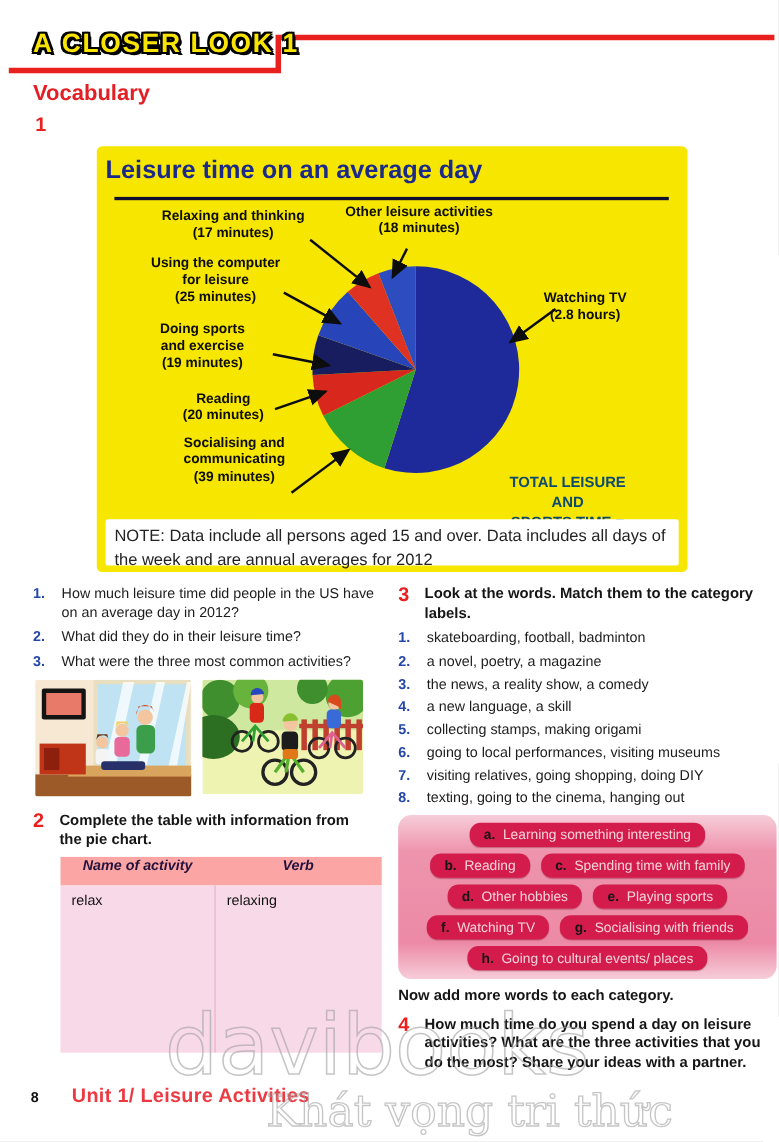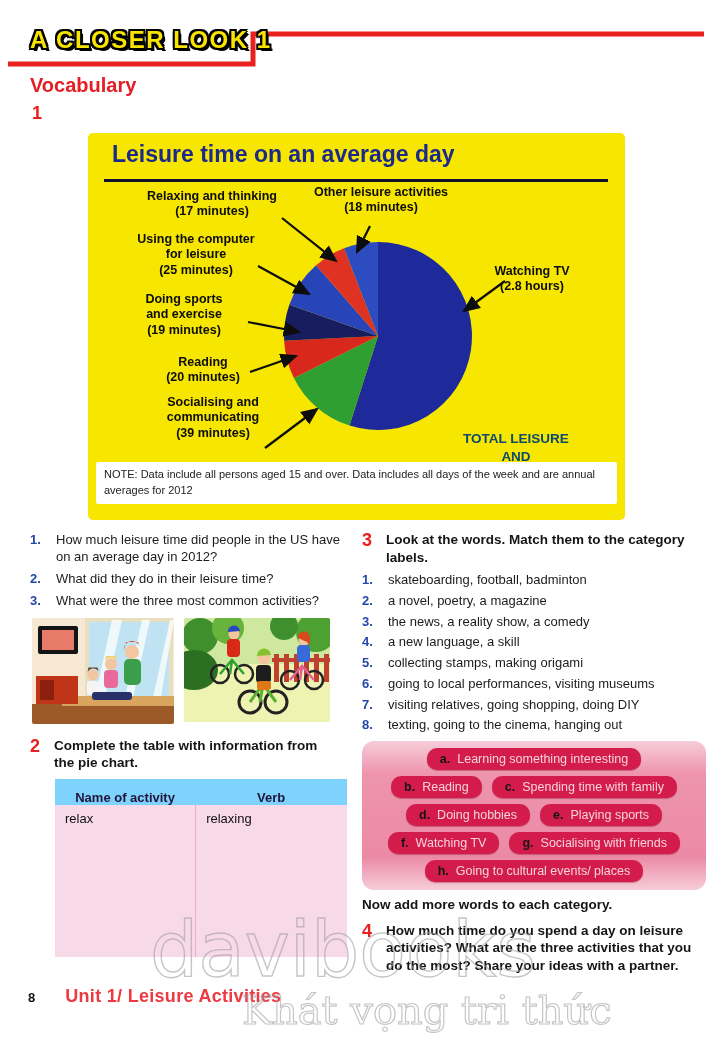--- a/index.html
+++ b/index.html
@@ -13,45 +13,45 @@
   .stepline { position:absolute; left:0; top:0; width:708px; height:80px; }
   .section-title { position:absolute; left:30px; top:74px; font-size:20px; font-weight:bold; color:#e31e24; }
 
   .ex-head { display:flex; gap:8px; }
   .ex-num { color:#e8201e; font-weight:800; font-size:18px; line-height:1; width:16px; flex:none; }
   .ex-text { font-weight:bold; font-size:13.5px; color:#151515; line-height:1.3; }
   .ex1-head { position:absolute; left:32px; top:104px; width:655px; }
 
   
   .chart-box { position:absolute; left:88px; top:133px; width:537px; height:387px; background:#f7e600; border-radius:5px; }
-  .chart-title { position:absolute; left:24px; top:8px; font-size:23px; font-weight:800; color:#1b2a8a; }
+  .chart-title { position:absolute; left:8px; top:8px; font-size:23px; font-weight:800; color:#1b2a8a; }
   .chart-underline { position:absolute; left:16px; top:46px; width:504px; height:3px; background:#11112e; }
   .chart-svg { position:absolute; left:0; top:0; }
   .pie-label { position:absolute; transform:translateX(-50%); text-align:center; font-size:12.5px; font-weight:bold;
     color:#0d0d0d; line-height:1.22; white-space:pre-line; }
   .total-label { position:absolute; transform:translateX(-50%); text-align:center; font-size:13.5px; font-weight:800;
     color:#0c4a6e; line-height:1.35; white-space:pre-line; }
-  .note-box { position:absolute; left:8px; top:329px; width:521px; height:42px; background:#ffffff; border-radius:2px;
-    padding:5px 8px 0 8px; font-size:11px; color:#222; line-height:1.45; }
+  .note-box { position:absolute; left:8px; top:339px; width:521px; height:42px; background:#ffffff; border-radius:2px;
+    padding:5px 8px 0 8px; font-size:15px; color:#222; line-height:1.45; }
   .note-source { padding-left:8px; }
 
   
   .col-left { position:absolute; left:30px; top:531px; width:322px; }
   .col-right { position:absolute; left:362px; top:531px; width:346px; }
 
   .q-row { display:flex; gap:6px; margin-bottom:5px; }
   .q-num { color:#2547a8; font-weight:bold; font-size:13px; width:20px; flex:none; line-height:1.32; }
   .q-text { font-size:13px; color:#1c1c1c; line-height:1.32; }
 
   .pics { display:flex; gap:10px; margin:8px 0 0 2px; }
   .pic { border-radius:2px; overflow:hidden; flex:none; }
 
   .ex2-head { margin-top:13px; width:300px; }
   .vtable { margin:7px 0 0 25px; width:292px; height:178px; }
-  .vtable .thead { display:flex; background:#7dd3fc; height:26px; align-items:flex-end; }
+  .vtable .thead { display:flex; background:#fca5a5; height:26px; align-items:flex-start;font-style:italic; }
   .vtable .th { font-size:13px; font-weight:bold; color:#23123c; text-align:center; }
   .vtable .th:first-child { width:48%; }
   .vtable .th:last-child { width:52%; }
   .vtable .tbody { display:flex; height:152px; background:#f8d9e8; }
   .vtable .tc { padding:6px 10px; font-size:13px; color:#111; }
   .vtable .tc:first-child { width:48%; }
   .vtable .tc:last-child { width:52%; border-left:1.5px solid #eaaccb; }
 
   .ex3-head { width:330px; }
   .m-list { margin-top:6px; }
@@ -307,21 +307,21 @@
             <span class="pill-label">Reading</span>
           </span>
         <span class="pill">
             <span class="pill-letter">c.</span>
             <span class="pill-label">Spending time with family</span>
           </span>
       </div>
       <div class="pill-row">
         <span class="pill">
             <span class="pill-letter">d.</span>
-            <span class="pill-label">Doing hobbies</span>
+            <span class="pill-label">Other hobbies</span>
           </span>
         <span class="pill">
             <span class="pill-letter">e.</span>
             <span class="pill-label">Playing sports</span>
           </span>
       </div>
       <div class="pill-row">
         <span class="pill">
             <span class="pill-letter">f.</span>
             <span class="pill-label">Watching TV</span>

